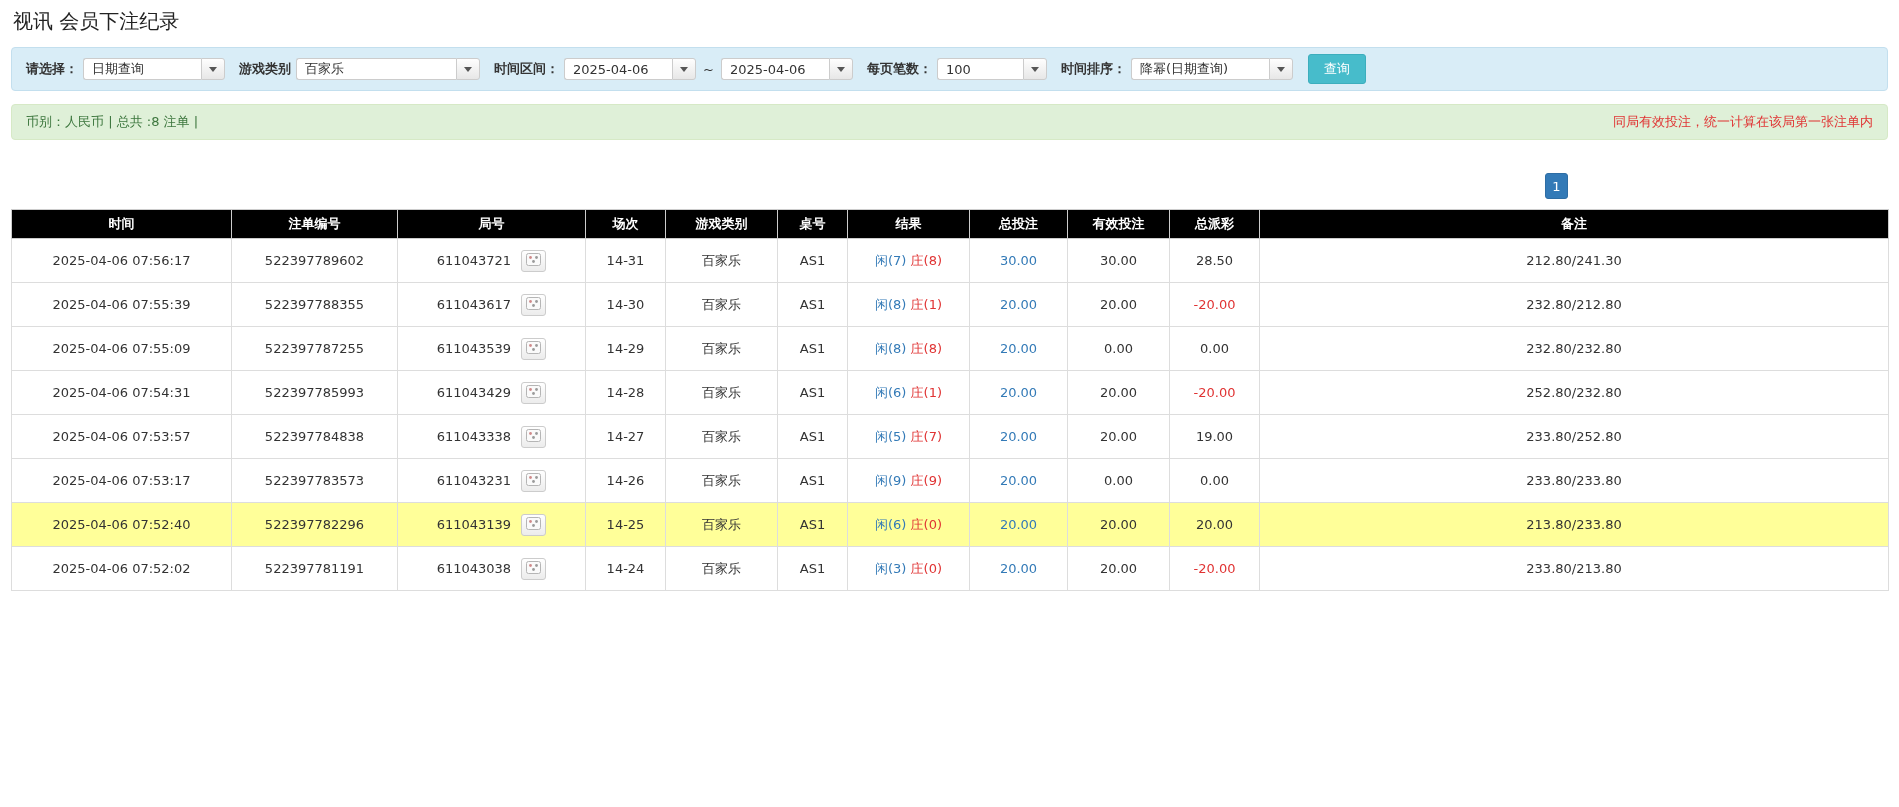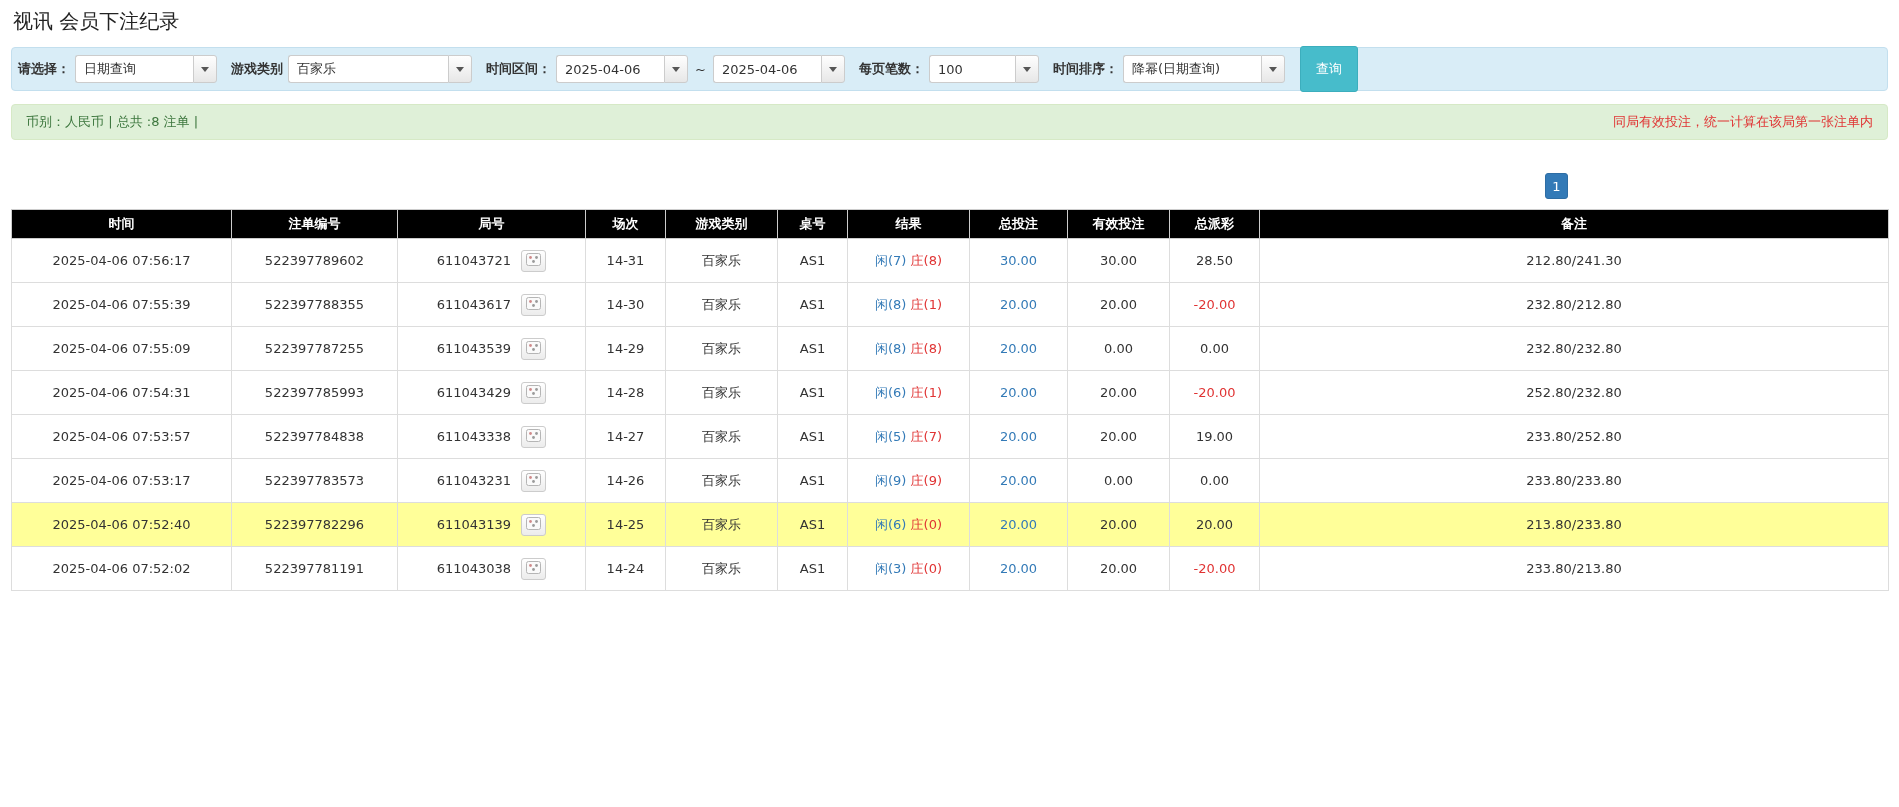--- a/index.html
+++ b/index.html
@@ -8,46 +8,46 @@
 
   .page-title { font-size: 20px; font-weight: 400; color: #222; margin: 3px 0 12px 2px; }
 
   
   .filter-bar {
     background: var(--filter-bg, #d9edf7);
     border: 1px solid #c3dfee;
     border-radius: 4px;
     height: 44px;
     display: flex; align-items: center;
-    padding: 0 6px; gap: 5px;
+    padding: 0 14px; gap: 5px;
     margin-bottom: 13px;
     white-space: nowrap;
   }
   .flabel { font-size: 13px; font-weight: bold; color: #333; margin-left: 9px; }
   .flabel:first-child { margin-left: 0; }
-  .combo { display: inline-flex; height: 28px; }
+  .combo { display: inline-flex; height: 22px; }
   .combo-value {
     background: #fff; border: 1px solid #ccc; border-right: none;
     border-radius: 3px 0 0 3px; padding: 0 8px; font-size: 13px; color: #333;
     display: flex; align-items: center; overflow: hidden;
   }
   .combo-btn {
     width: 24px; border: 1px solid #ccc; border-radius: 0 3px 3px 0;
     background: linear-gradient(#fefefe, #e7e7e7);
     display: flex; align-items: center; justify-content: center; cursor: pointer;
   }
   .caret { width: 0; height: 0; border-left: 4px solid transparent; border-right: 4px solid transparent; border-top: 5px solid #555; }
   .w-query { width: 118px; }
   .w-game  { width: 160px; }
   .w-date  { width: 108px; }
   .w-pp    { width: 86px; }
   .w-sort  { width: 138px; }
   .tilde { font-size: 13px; color: #333; margin: 0 2px; }
   .btn-search {
-    height: 46px; padding: 0 15px; margin-left: 10px;
+    height: 30px; padding: 0 15px; margin-left: 10px;
     background: var(--search-button, #47bccb); color: #fff;
     border: 1px solid #3caebd; border-radius: 3px; font-size: 13px; cursor: pointer;
     font-family: inherit;
   }
 
   
   .summary-bar {
     background: var(--summary-bg, #dff0d8);
     border: 1px solid #d6e9c6; border-radius: 4px;
     height: 36px; display: flex; align-items: center; justify-content: space-between;

